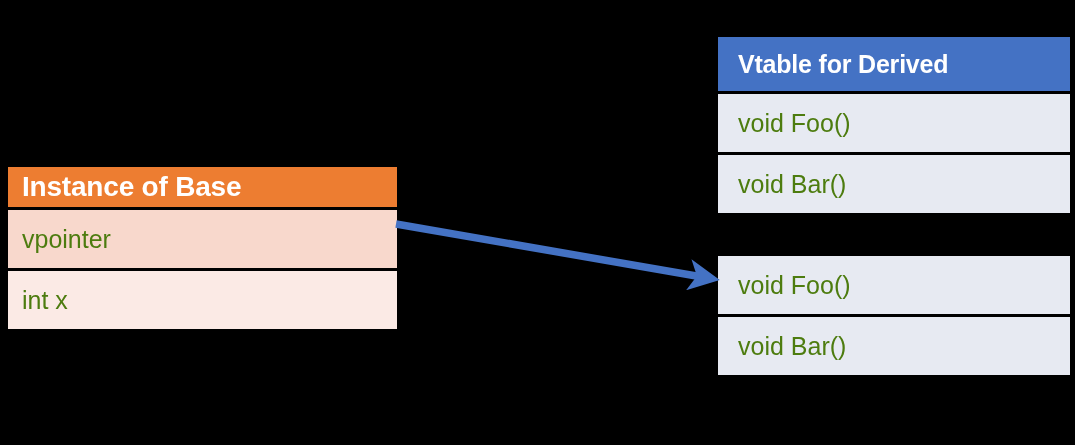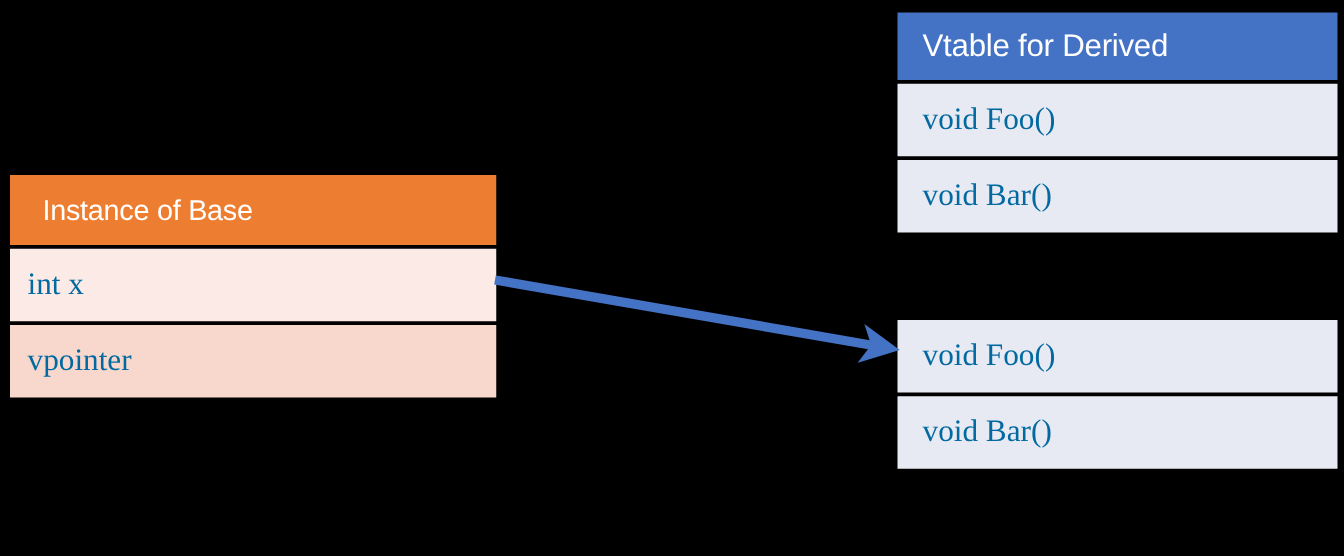--- a/index.html
+++ b/index.html
@@ -21,47 +21,47 @@
   .box {
     position: absolute;
     box-sizing: border-box;
   }
 
   .box-header {
     box-sizing: border-box;
     width: 100%;
     display: flex;
     align-items: center;
-    font-weight: normal;
+    font-weight: bold;
     color: #ffffff;
     letter-spacing: -0.2px;
+    margin-top: 27px;
   }
 
   .box-row {
     box-sizing: border-box;
     width: 100%;
     display: flex;
     align-items: center;
-    color: #0369a1;
+    color: #4d7c0f;
     font-weight: normal;
-    font-family: Liberation Serif, serif;
   }
 
   
   #instance-box {
     left: 8px;
     top: 140px;
     width: 389px;
     height: 178px;
   }
   #instance-box .box-header {
-    height: 56px;
+    height: 40px;
     background: #ED7D31;
-    font-size: 23px;
-    padding-left: 26px;
+    font-size: 28px;
+    padding-left: 14px;
   }
   #instance-box .row-vpointer {
     height: 58px;
     background: #F8D8CC;
     font-size: 25px;
     padding-left: 14px;
     margin-top: 3px;
   }
   #instance-box .row-intx {
     height: 58px;
@@ -109,22 +109,22 @@
     pointer-events: none;
   }
 </style>
 </head>
 <body>
 
 <div id="canvas">
 
   <div class="box" id="instance-box">
     <div class="box-header">Instance of Base</div>
+    <div class="box-row row-vpointer">vpointer</div>
     <div class="box-row row-intx">int x</div>
-    <div class="box-row row-vpointer">vpointer</div>
   </div>
 
   <div class="box vtable" id="vtable-derived">
     <div class="box-header">Vtable for Derived</div>
     <div class="box-row">void Foo()</div>
     <div class="box-row">void Bar()</div>
   </div>
 
   <div class="box vtable" id="vtable-base">
     <div class="box-row">void Foo()</div>

